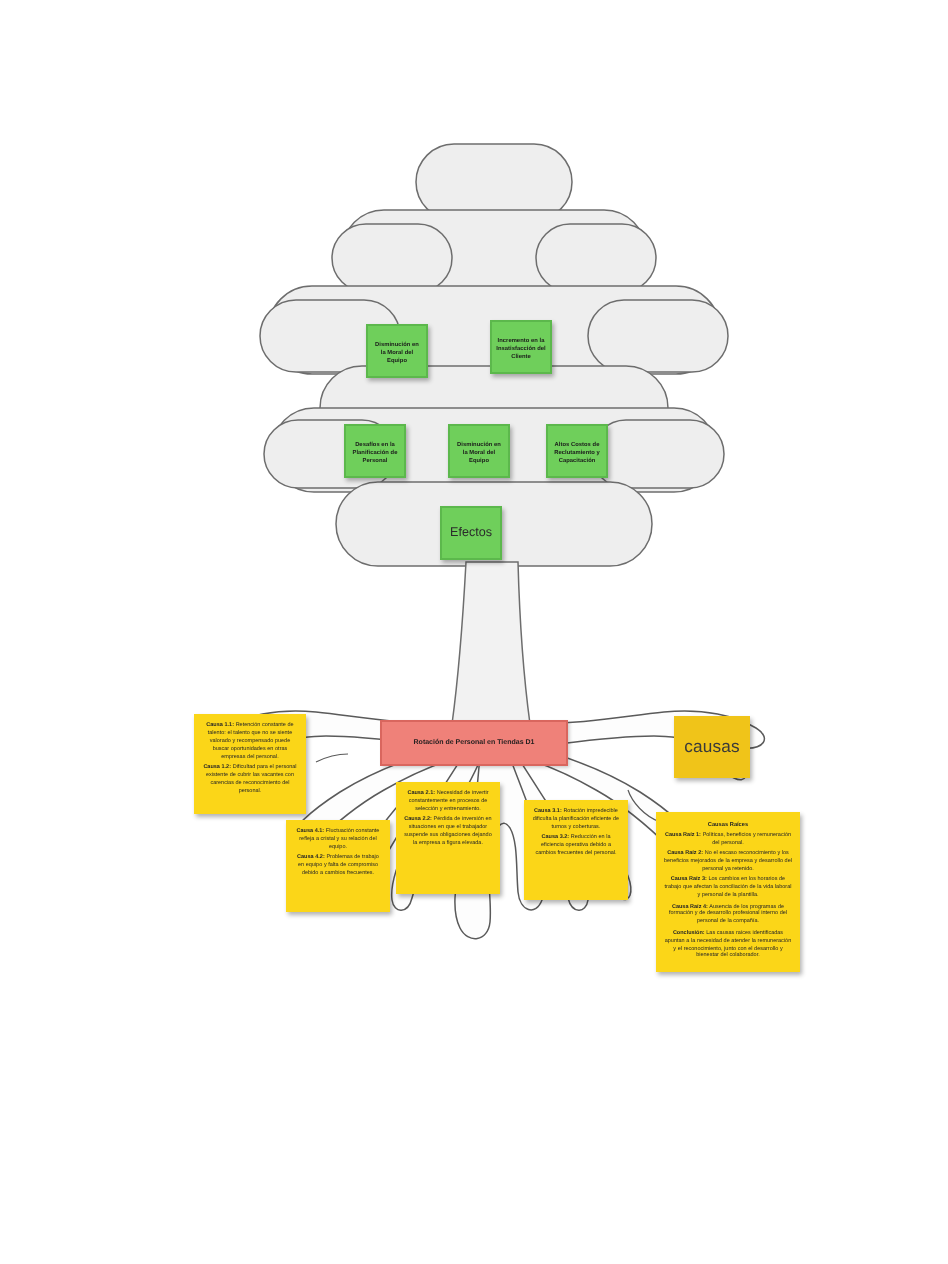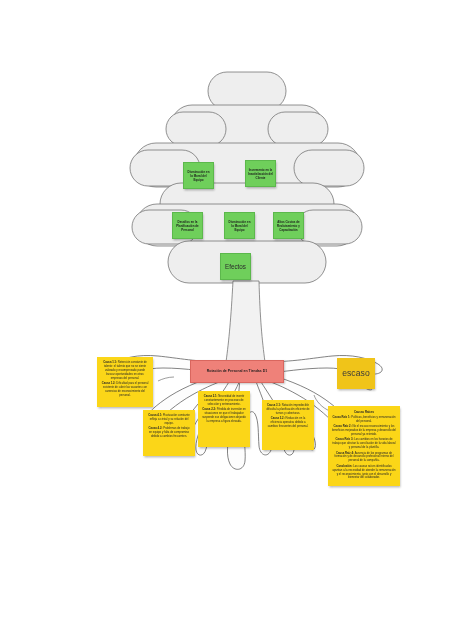--- a/index.html
+++ b/index.html
@@ -221,21 +221,21 @@
 
   <div class="note note-efectos" style="left:220px;top:253px;width:31px;height:27px;">
     <span class="txt">Efectos</span>
   </div>
 
   <div class="problem-box" style="left:190px;top:360px;width:92px;height:21px;">
     <span class="txt">Rotación de Personal en Tiendas D1</span>
   </div>
 
   <div class="note note-causas" style="left:337px;top:358px;width:38px;height:31px;">
-    <span class="txt">escaso</span>
+    <span class="txt">causas</span>
   </div>
 
   <div class="note note-yellow" style="left:97px;top:357px;width:56px;height:50px;">
     <div class="body">
       <p><b>Causa 1.1:</b>
          <span>Retención constante de talento: el talento que no se siente valorado y recompensado puede buscar oportunidades en otras empresas del personal.</span></p>
       <p><b>Causa 1.2:</b>
          <span>Dificultad para el personal existente de cubrir las vacantes con carencias de reconocimiento del personal.</span></p>
     </div>
   </div>

